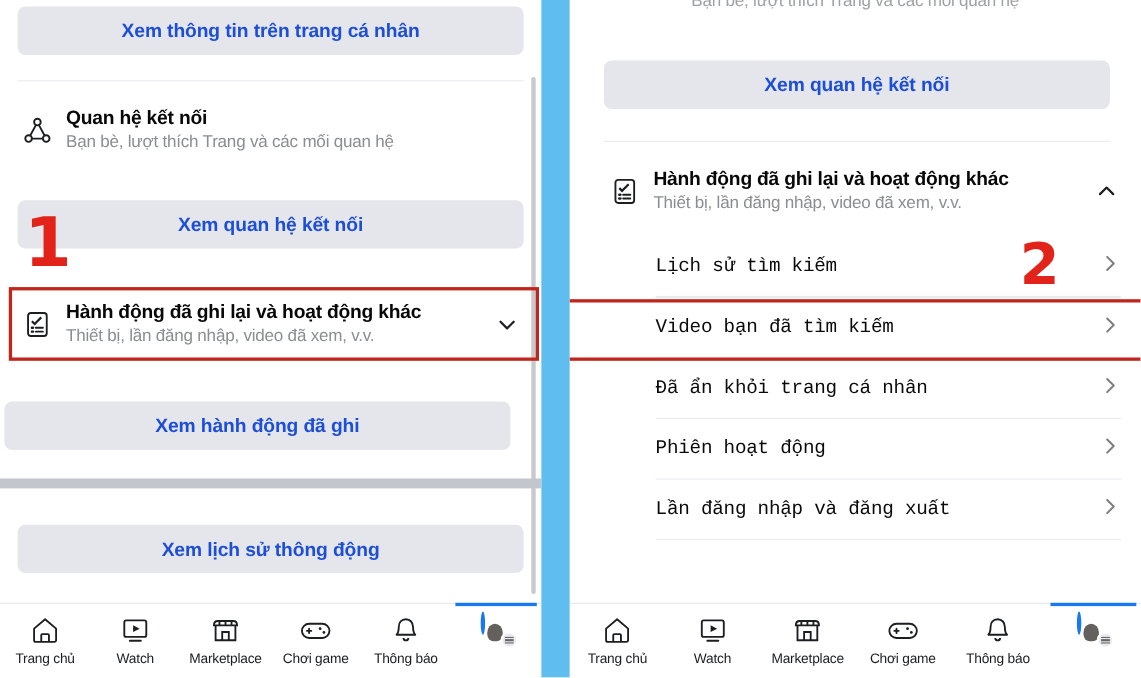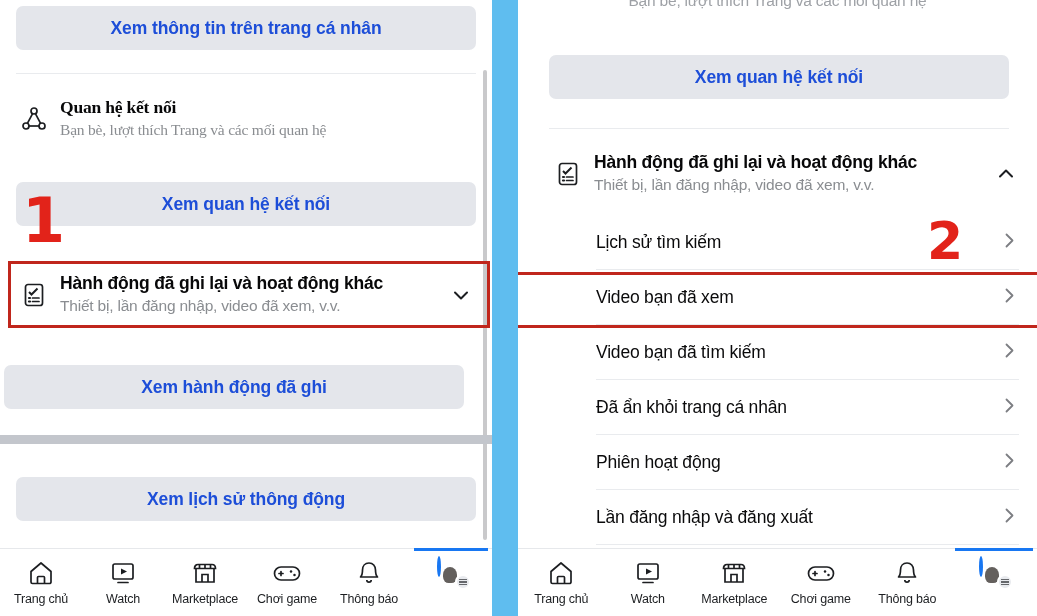--- a/index.html
+++ b/index.html
@@ -63,21 +63,21 @@
   }
   .row-sub {
     font-size: 15.5px; color: #8a8d91; letter-spacing: -0.2px;
     line-height: 1.3; margin-top: 1px;
   }
   .chev { width: 34px; flex: 0 0 34px; display: flex; align-items: center; justify-content: center; }
 
   
   .lrow {
     display: flex; align-items: center;
-    height: 54px; padding-left: 78px; padding-right: 18px;
+    height: 54px; padding-left: 78px; padding-right: 18px; font-family: Liberation Mono, monospace;
   }
   .lrow-label {
     flex: 1; font-size: 17.5px; color: #0a0a0b; letter-spacing: -0.2px;
   }
   .lrow-div { height: 1px; background: #e9ebee; margin-left: 78px; margin-right: 18px; }
 
   
   .bottomnav {
     position: absolute; left: 0; bottom: 0;
     width: 100%; height: 68px;
@@ -149,21 +149,21 @@
   <div class="panel panel-left">
 
     <div class="scrollbar"></div>
 
     <div class="gray-btn" style="position:absolute;left:16px;top:6px;width:460px;height:44px;">
       <span>Xem thông tin trên trang cá nhân</span>
     </div>
 
     <div class="hairline" style="position:absolute;left:16px;top:73px;width:460px;"></div>
 
-    <div class="row" style="position:absolute;left:0;top:90px;width:584px;height:58px;font-family:Liberation Serif, serif;">
+    <div class="row" style="position:absolute;left:0;top:90px;width:584px;height:58px;">
       <div class="row-icon">
         <svg width="28" height="28" viewBox="0 0 28 28" fill="none" stroke="#1c1e21" stroke-width="1.7">
           <circle cx="14" cy="6" r="3"></circle>
           <circle cx="6" cy="21" r="3"></circle>
           <circle cx="22" cy="21" r="3"></circle>
           <line x1="12.6" y1="8.7" x2="7.4" y2="18.4"></line>
           <line x1="15.4" y1="8.7" x2="20.6" y2="18.4"></line>
           <line x1="9" y1="21" x2="19" y2="21"></line>
         </svg>
       </div>
@@ -334,28 +334,20 @@
       <div class="lrow">
         <span class="lrow-label">Lịch sử tìm kiếm</span>
         <span>
           <svg width="19" height="19" viewBox="0 0 19 19" fill="none" stroke="#7c7e82" stroke-width="1.8" stroke-linecap="round" stroke-linejoin="round">
               <polyline points="6.5,3.5 12.5,9.5 6.5,15.5"></polyline>
             </svg>
         </span>
       </div>
       <div class="lrow-div"></div>
 
-      <div class="lrow">
-        <span class="lrow-label">Video bạn đã xem</span>
-        <span>
-          <svg width="19" height="19" viewBox="0 0 19 19" fill="none" stroke="#7c7e82" stroke-width="1.8" stroke-linecap="round" stroke-linejoin="round">
-              <polyline points="6.5,3.5 12.5,9.5 6.5,15.5"></polyline>
-            </svg>
-        </span>
-      </div>
       <div class="lrow-div"></div>
 
       <div class="lrow">
         <span class="lrow-label">Video bạn đã tìm kiếm</span>
         <span>
           <svg width="19" height="19" viewBox="0 0 19 19" fill="none" stroke="#7c7e82" stroke-width="1.8" stroke-linecap="round" stroke-linejoin="round">
               <polyline points="6.5,3.5 12.5,9.5 6.5,15.5"></polyline>
             </svg>
         </span>
       </div>

